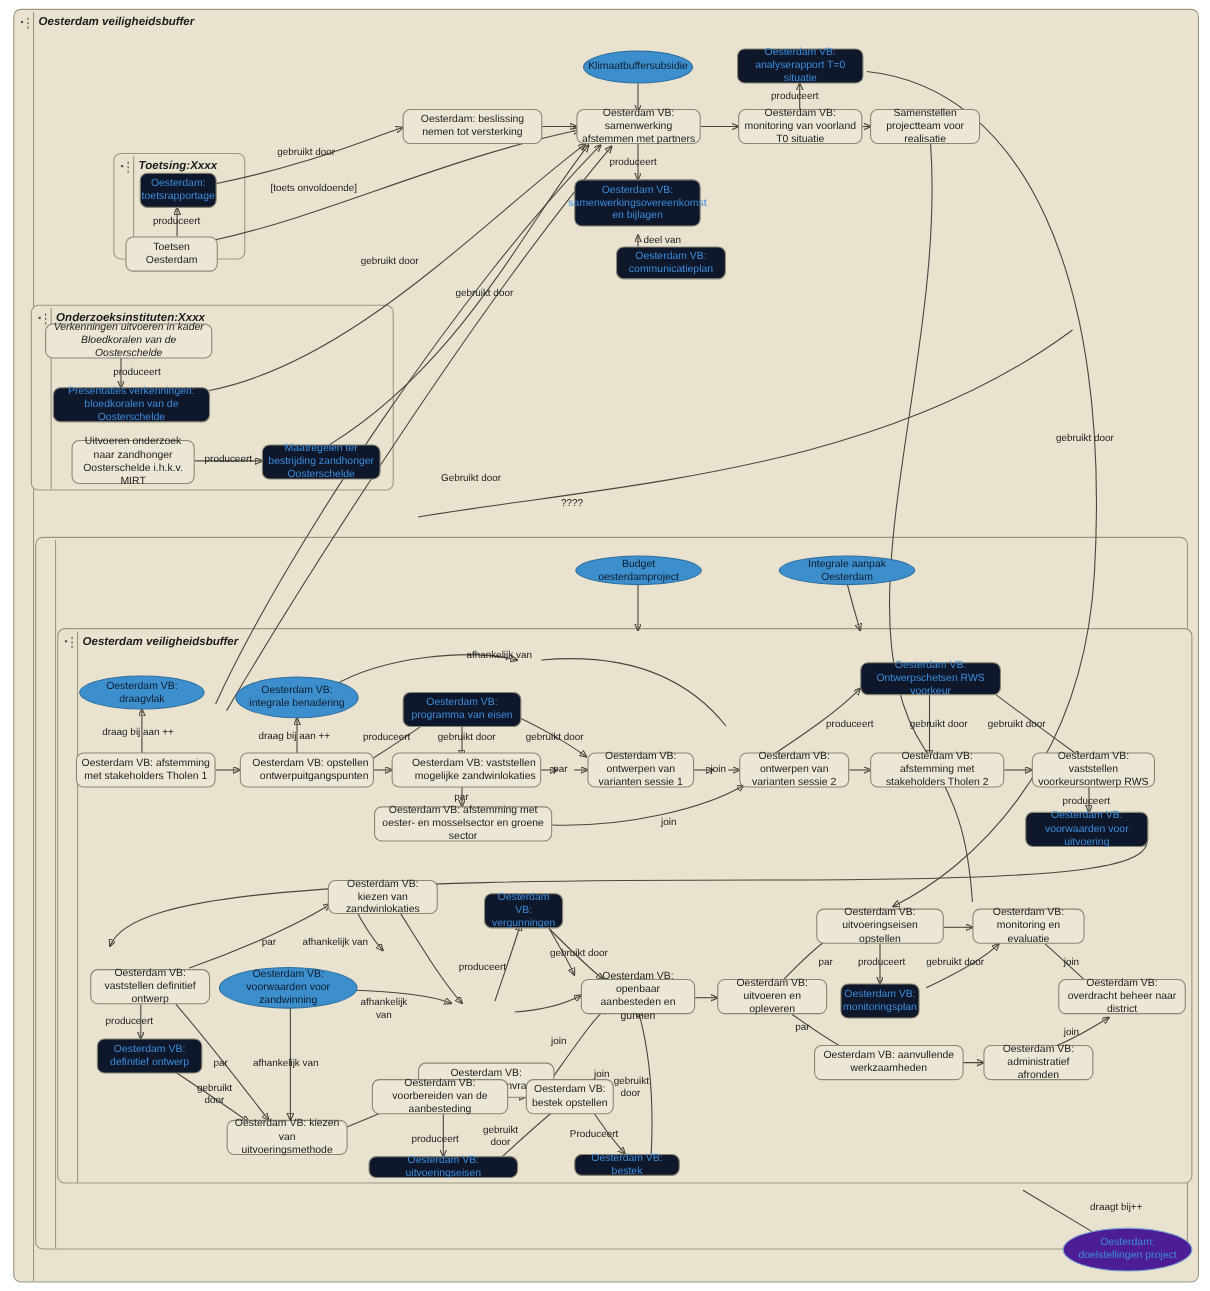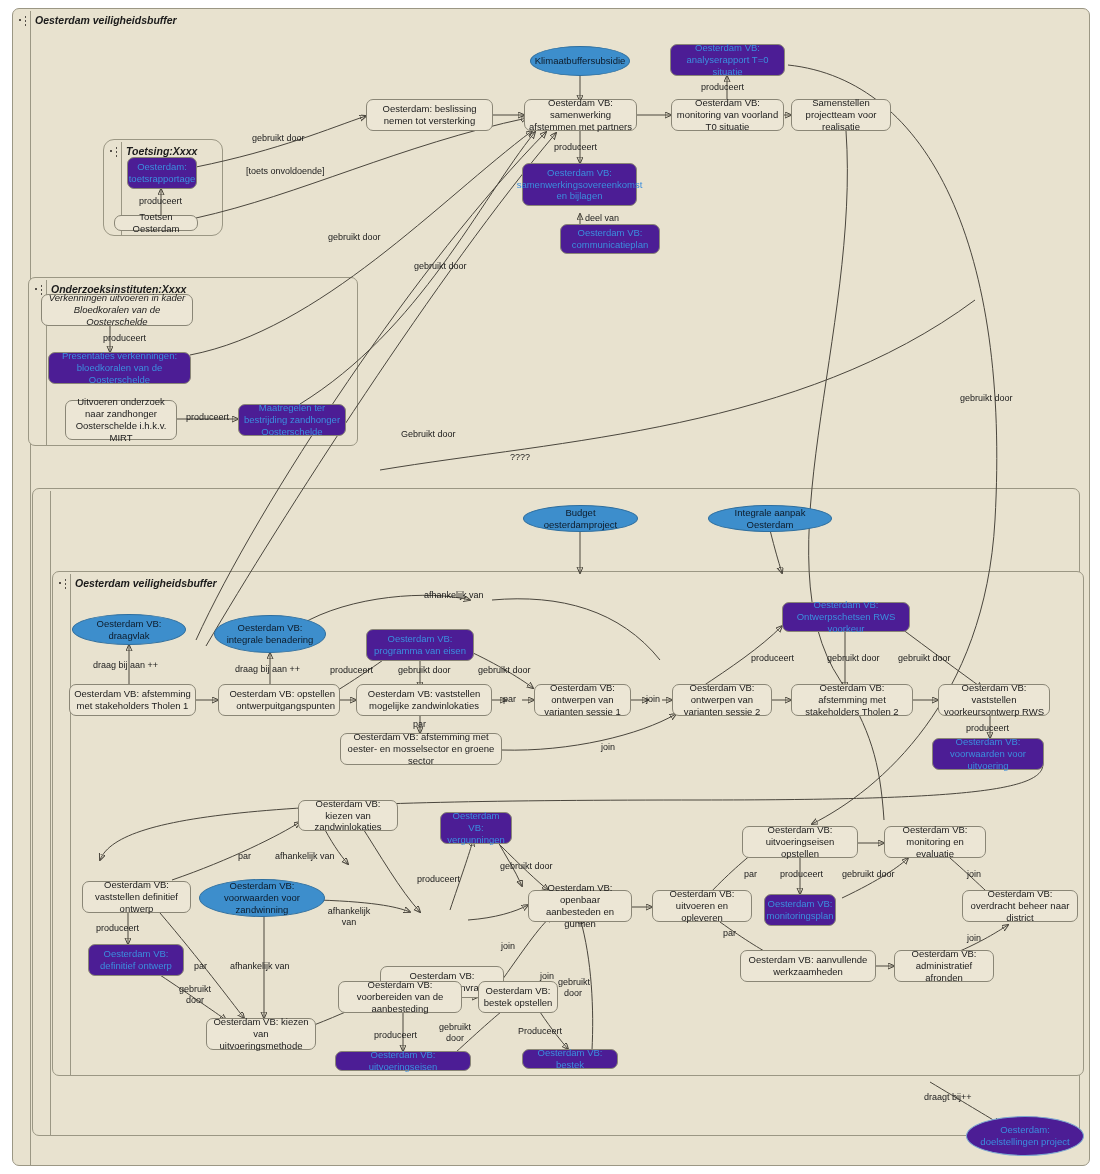--- a/index.html
+++ b/index.html
@@ -10,21 +10,21 @@
   .fr-icon{display:inline-block;width:11px;height:12px;position:relative;flex:none;}
   .fr-icon i{position:absolute;background:#555049;display:block;}
   .fr-icon i.d1{width:2px;height:2px;left:0;top:5px;}
   .fr-icon i.d2{width:1px;height:2px;left:6px;top:2px;}
   .fr-icon i.d3{width:1px;height:2px;left:6px;top:6px;}
   .fr-icon i.d4{width:1px;height:2px;left:6px;top:10px;}
   .fr-sep{position:absolute;left:17px;top:2px;width:1px;background:#9b9784;}
   .fr-title{font-style:italic;font-weight:bold;font-size:10.5px;color:#1b1b1b;white-space:nowrap;}
   .node{position:absolute;box-sizing:border-box;display:flex;align-items:center;justify-content:center;text-align:center;line-height:1.25;}
   .act{background:#ece6d5;border:1px solid #8a8676;border-radius:7px;color:#1b1b1b;font-size:9.5px;padding:2px 4px;}
-  .art{background:#4c1d95;border:1px solid #8a8676;border-radius:7px;color:#3b8ede;font-size:9.5px;padding:2px 4px;}
+  .art{background:#0f172a;border:1px solid #8a8676;border-radius:7px;color:#3b8ede;font-size:9.5px;padding:2px 4px;}
   .oval{background:#3d8ecc;border:1px solid #2f6f9f;border-radius:50%;color:#0d1b2a;font-size:9.5px;padding:2px 6px;}
   .oval-w{background:#4c1d95;border:1px solid #7ba7cf;border-radius:50%;color:#3b8ede;font-size:9.5px;padding:2px 6px;}
   .lbl{position:absolute;font-size:9px;color:#1b1b1b;white-space:nowrap;}
   .lbl.wrap{white-space:normal;text-align:center;line-height:1.2;}
   svg.edges{position:absolute;left:0;top:0;width:1100px;height:1174px;pointer-events:none;}
   svg.edges path, svg.edges line{fill:none;stroke:#4a463d;stroke-width:1;}
 </style>
 </head>
 <body>
 
@@ -37,21 +37,21 @@
           <i class="d2"></i>
           <i class="d3"></i>
           <i class="d4"></i>
         </span>
       <span class="fr-title">Oesterdam veiligheidsbuffer</span>
     </div>
     <div class="fr-sep" style="height:1154px;"></div>
   </div>
 
 
-  <div class="frame" style="left:103px;top:139px;width:120px;height:97px;border-radius:11px;">
+  <div class="frame" style="left:103px;top:139px;width:120px;height:97px;">
     <div class="fr-head" style="width:110px;">
       <span class="fr-icon">
           <i class="d1"></i>
           <i class="d2"></i>
           <i class="d3"></i>
           <i class="d4"></i>
         </span>
       <span class="fr-title">Toetsing:Xxxx</span>
     </div>
     <div class="fr-sep" style="height:93px;"></div>
@@ -215,38 +215,38 @@
   <div class="node oval" style="left:530px;top:46px;width:100px;height:30px;">Klimaatbuffersubsidie</div>
   <div class="node act" style="left:366px;top:99px;width:127px;height:32px;">Oesterdam: beslissing nemen tot versterking</div>
   <div class="node act" style="left:524px;top:99px;width:113px;height:32px;">Oesterdam VB: samenwerking afstemmen met partners</div>
   <div class="node art" style="left:670px;top:44px;width:115px;height:32px;">Oesterdam VB: analyserapport T=0 situatie</div>
   <div class="node act" style="left:671px;top:99px;width:113px;height:32px;">Oesterdam VB: monitoring van voorland T0 situatie</div>
   <div class="node act" style="left:791px;top:99px;width:100px;height:32px;">Samenstellen projectteam voor realisatie</div>
   <div class="node art" style="left:522px;top:163px;width:115px;height:43px;">Oesterdam VB: samenwerkingsovereenkomst en bijlagen</div>
   <div class="node art" style="left:560px;top:224px;width:100px;height:30px;">Oesterdam VB: communicatieplan</div>
 
   <div class="node art" style="left:127px;top:157px;width:70px;height:32px;">Oesterdam: toetsrapportage</div>
-  <div class="node act" style="left:114px;top:215px;width:84px;height:16px;">Toetsen Oesterdam</div>
+  <div class="node act" style="left:114px;top:215px;width:84px;height:32px;">Toetsen Oesterdam</div>
 
   <div class="node act" style="left:41px;top:294px;width:152px;height:32px;font-style:italic;">Verkenningen uitvoeren in kader Bloedkoralen van de Oosterschelde</div>
   <div class="node art" style="left:48px;top:352px;width:143px;height:32px;">Presentaties verkenningen: bloedkoralen van de Oosterschelde</div>
   <div class="node act" style="left:65px;top:400px;width:112px;height:40px;">Uitvoeren onderzoek naar zandhonger Oosterschelde i.h.k.v. MIRT</div>
   <div class="node art" style="left:238px;top:404px;width:108px;height:32px;">Maatregelen ter bestrijding zandhonger Oosterschelde</div>
 
   <div class="node oval" style="left:523px;top:505px;width:115px;height:27px;">Budget oesterdamproject</div>
   <div class="node oval" style="left:708px;top:505px;width:124px;height:27px;">Integrale aanpak Oesterdam</div>
 
   <div class="node oval" style="left:72px;top:614px;width:114px;height:31px;">Oesterdam VB: draagvlak</div>
   <div class="node oval" style="left:214px;top:615px;width:112px;height:38px;">Oesterdam VB: integrale benadering</div>
   <div class="node art" style="left:366px;top:629px;width:108px;height:32px;">Oesterdam VB:  programma van eisen</div>
   <div class="node art" style="left:782px;top:602px;width:128px;height:30px;">Oesterdam VB: Ontwerpschetsen RWS voorkeur</div>
 
   <div class="node act" style="left:69px;top:684px;width:127px;height:32px;">Oesterdam VB: afstemming met stakeholders Tholen 1</div>
   <div class="node act" style="left:218px;top:684px;width:122px;height:32px;text-align:right;">Oesterdam VB: opstellen ontwerpuitgangspunten</div>
-  <div class="node act" style="left:356px;top:684px;width:136px;height:32px;">Oesterdam VB: vaststellen mogelijke zandwinlokaties</div>
+  <div class="node act" style="left:356px;top:684px;width:136px;height:32px;text-align:right;">Oesterdam VB: vaststellen mogelijke zandwinlokaties</div>
   <div class="node act" style="left:534px;top:684px;width:97px;height:32px;">Oesterdam VB: ontwerpen van varianten sessie 1</div>
   <div class="node act" style="left:672px;top:684px;width:100px;height:32px;">Oesterdam VB: ontwerpen van varianten sessie 2</div>
   <div class="node act" style="left:791px;top:684px;width:122px;height:32px;">Oesterdam VB: afstemming met stakeholders Tholen 2</div>
   <div class="node act" style="left:938px;top:684px;width:112px;height:32px;">Oesterdam VB: vaststellen voorkeursontwerp RWS</div>
   <div class="node art" style="left:932px;top:738px;width:112px;height:32px;">Oesterdam VB: voorwaarden voor uitvoering</div>
   <div class="node act" style="left:340px;top:733px;width:162px;height:32px;">Oesterdam VB: afstemming met oester- en mosselsector en groene sector</div>
 
   <div class="node act" style="left:298px;top:800px;width:100px;height:31px;">Oesterdam VB: kiezen van zandwinlokaties</div>
   <div class="node art" style="left:440px;top:812px;width:72px;height:32px;">Oesterdam VB: vergunningen</div>
   <div class="node act" style="left:82px;top:881px;width:109px;height:32px;">Oesterdam VB: vaststellen definitief ontwerp</div>
@@ -312,15 +312,15 @@
   <div class="lbl wrap" style="left:558px;top:977px;width:30px;">gebruikt door</div>
   <div class="lbl" style="left:374px;top:1030px;">produceert</div>
   <div class="lbl wrap" style="left:437px;top:1022px;width:36px;">gebruikt door</div>
   <div class="lbl" style="left:518px;top:1026px;">Produceert</div>
   <div class="lbl" style="left:744px;top:869px;">par</div>
   <div class="lbl" style="left:780px;top:869px;">produceert</div>
   <div class="lbl" style="left:842px;top:869px;">gebruikt door</div>
   <div class="lbl" style="left:967px;top:869px;">join</div>
   <div class="lbl" style="left:967px;top:933px;">join</div>
   <div class="lbl" style="left:723px;top:928px;">par</div>
-  <div class="lbl" style="left:884px;top:1092px;padding-left:40px;">draagt bij++</div>
+  <div class="lbl" style="left:951px;top:1092px;padding-left:40px;">draagt bij++</div>
 
 </div>
 
 </body></html>

